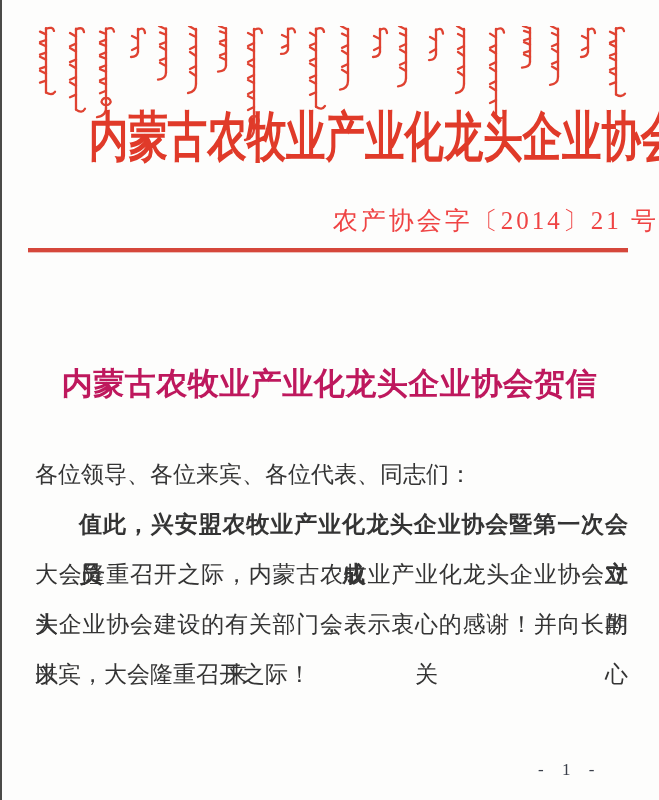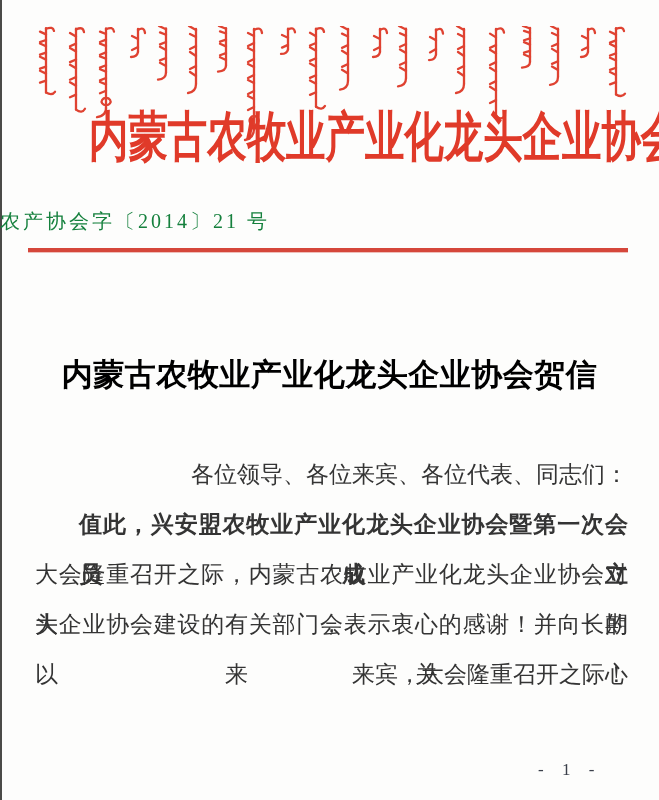--- a/index.html
+++ b/index.html
@@ -47,61 +47,60 @@
     transform-origin: 50% 50%;
     letter-spacing: 0px;
     font-family: "Liberation Serif", serif;
     line-height: 66px;
   }
   .doc-number {
     position: absolute;
     left: 0;
     right: 0;
     top: 206px;
-    text-align: left;
-    font-size: 20px;
-    color: #15803d;
+    text-align: right;
+    font-size: 25px;
+    color: #ef4444;
     letter-spacing: 3px;
     line-height: 30px;
   }
   .red-rule {
     position: absolute;
     left: 28px;
     top: 248px;
     width: 600px;
     height: 4px;
     background: #d5473b;
     box-shadow: 0 1px 0 rgba(213,71,59,0.35);
   }
   .letter-title {
     position: absolute;
     left: 0;
     right: 0;
     top: 346px;
-    margin: 8px;
+    margin: 17px;
     text-align: center;
     font-size: 31px;
     font-weight: 700;
-    color: #000000;
+    color: #be185d;
     letter-spacing: 0.5px;
     line-height: 42px;
   }
   .letter-body {
     position: absolute;
     left: 35px;
     width: 593px;
     top: 450px;
     font-size: 23px;
     color: #343434;
     line-height: 50px;
   }
   .body-line {
     height: 50px;
     white-space: nowrap;
-    text-align: right;
   }
   .body-line.justify {
     white-space: normal;
     text-align: justify;
     text-align-last: justify;
   }
   .body-line.indent {
     padding-left: 44px;
     font-weight: bold;
   }

